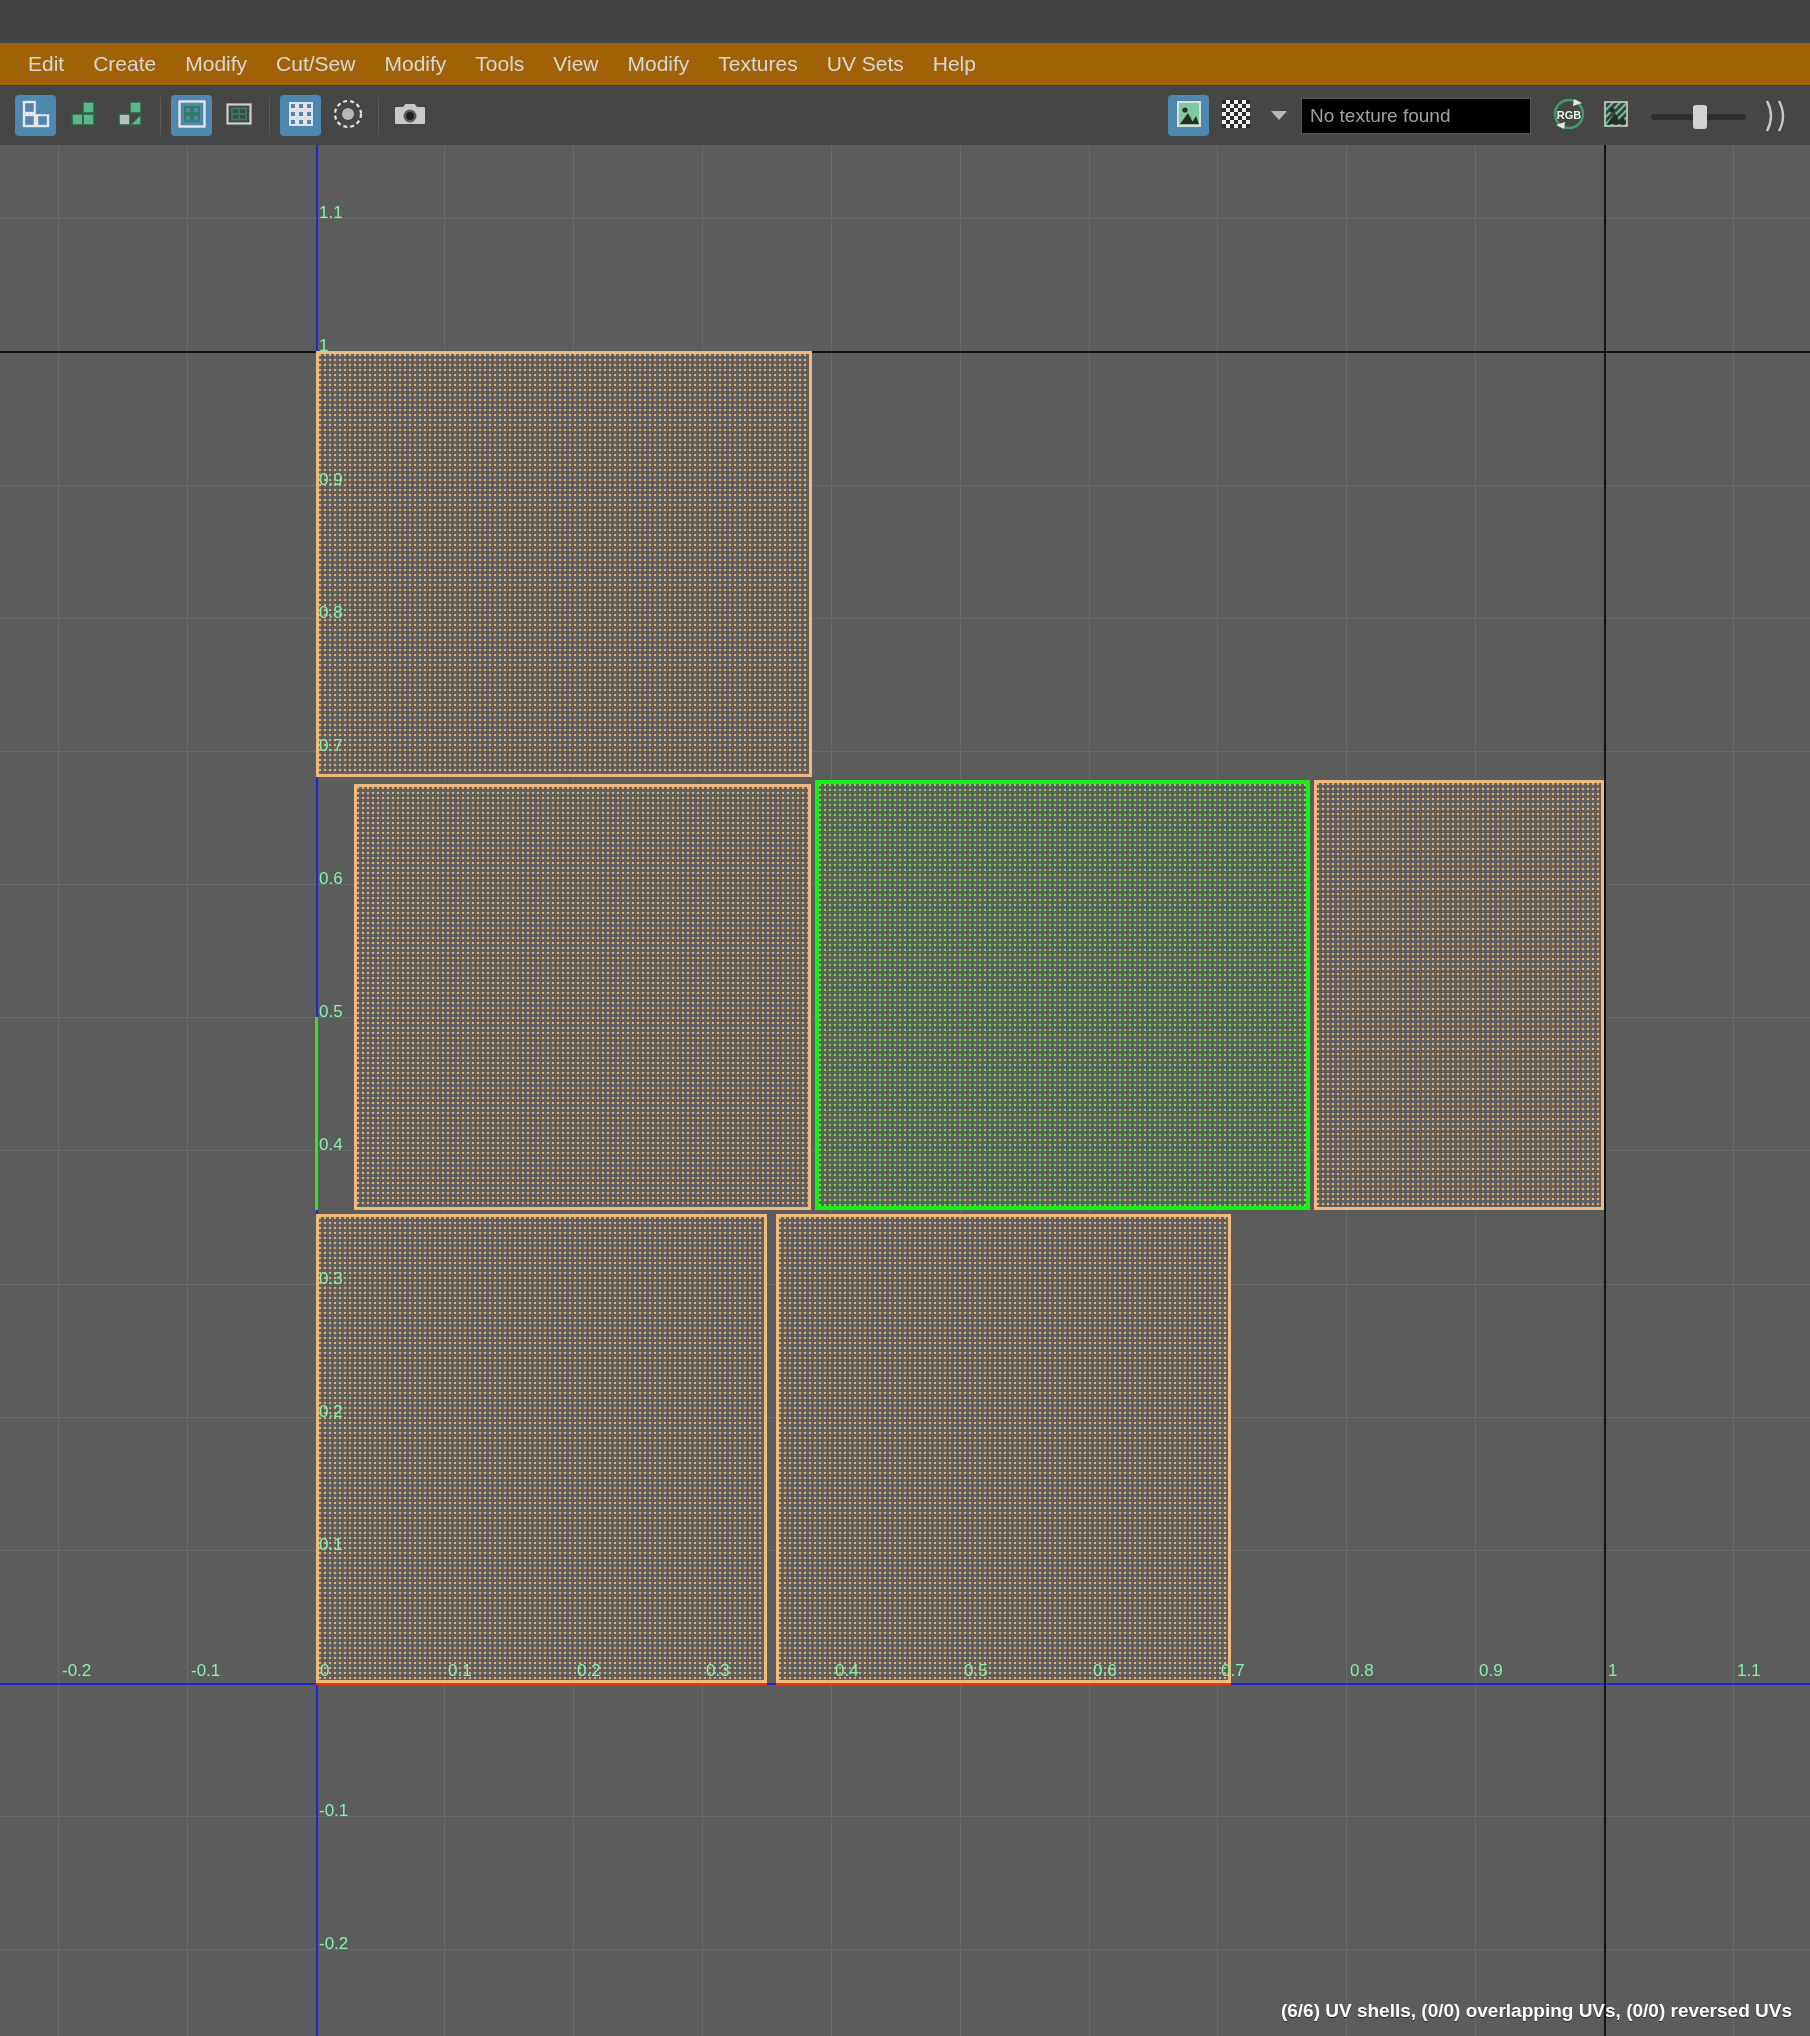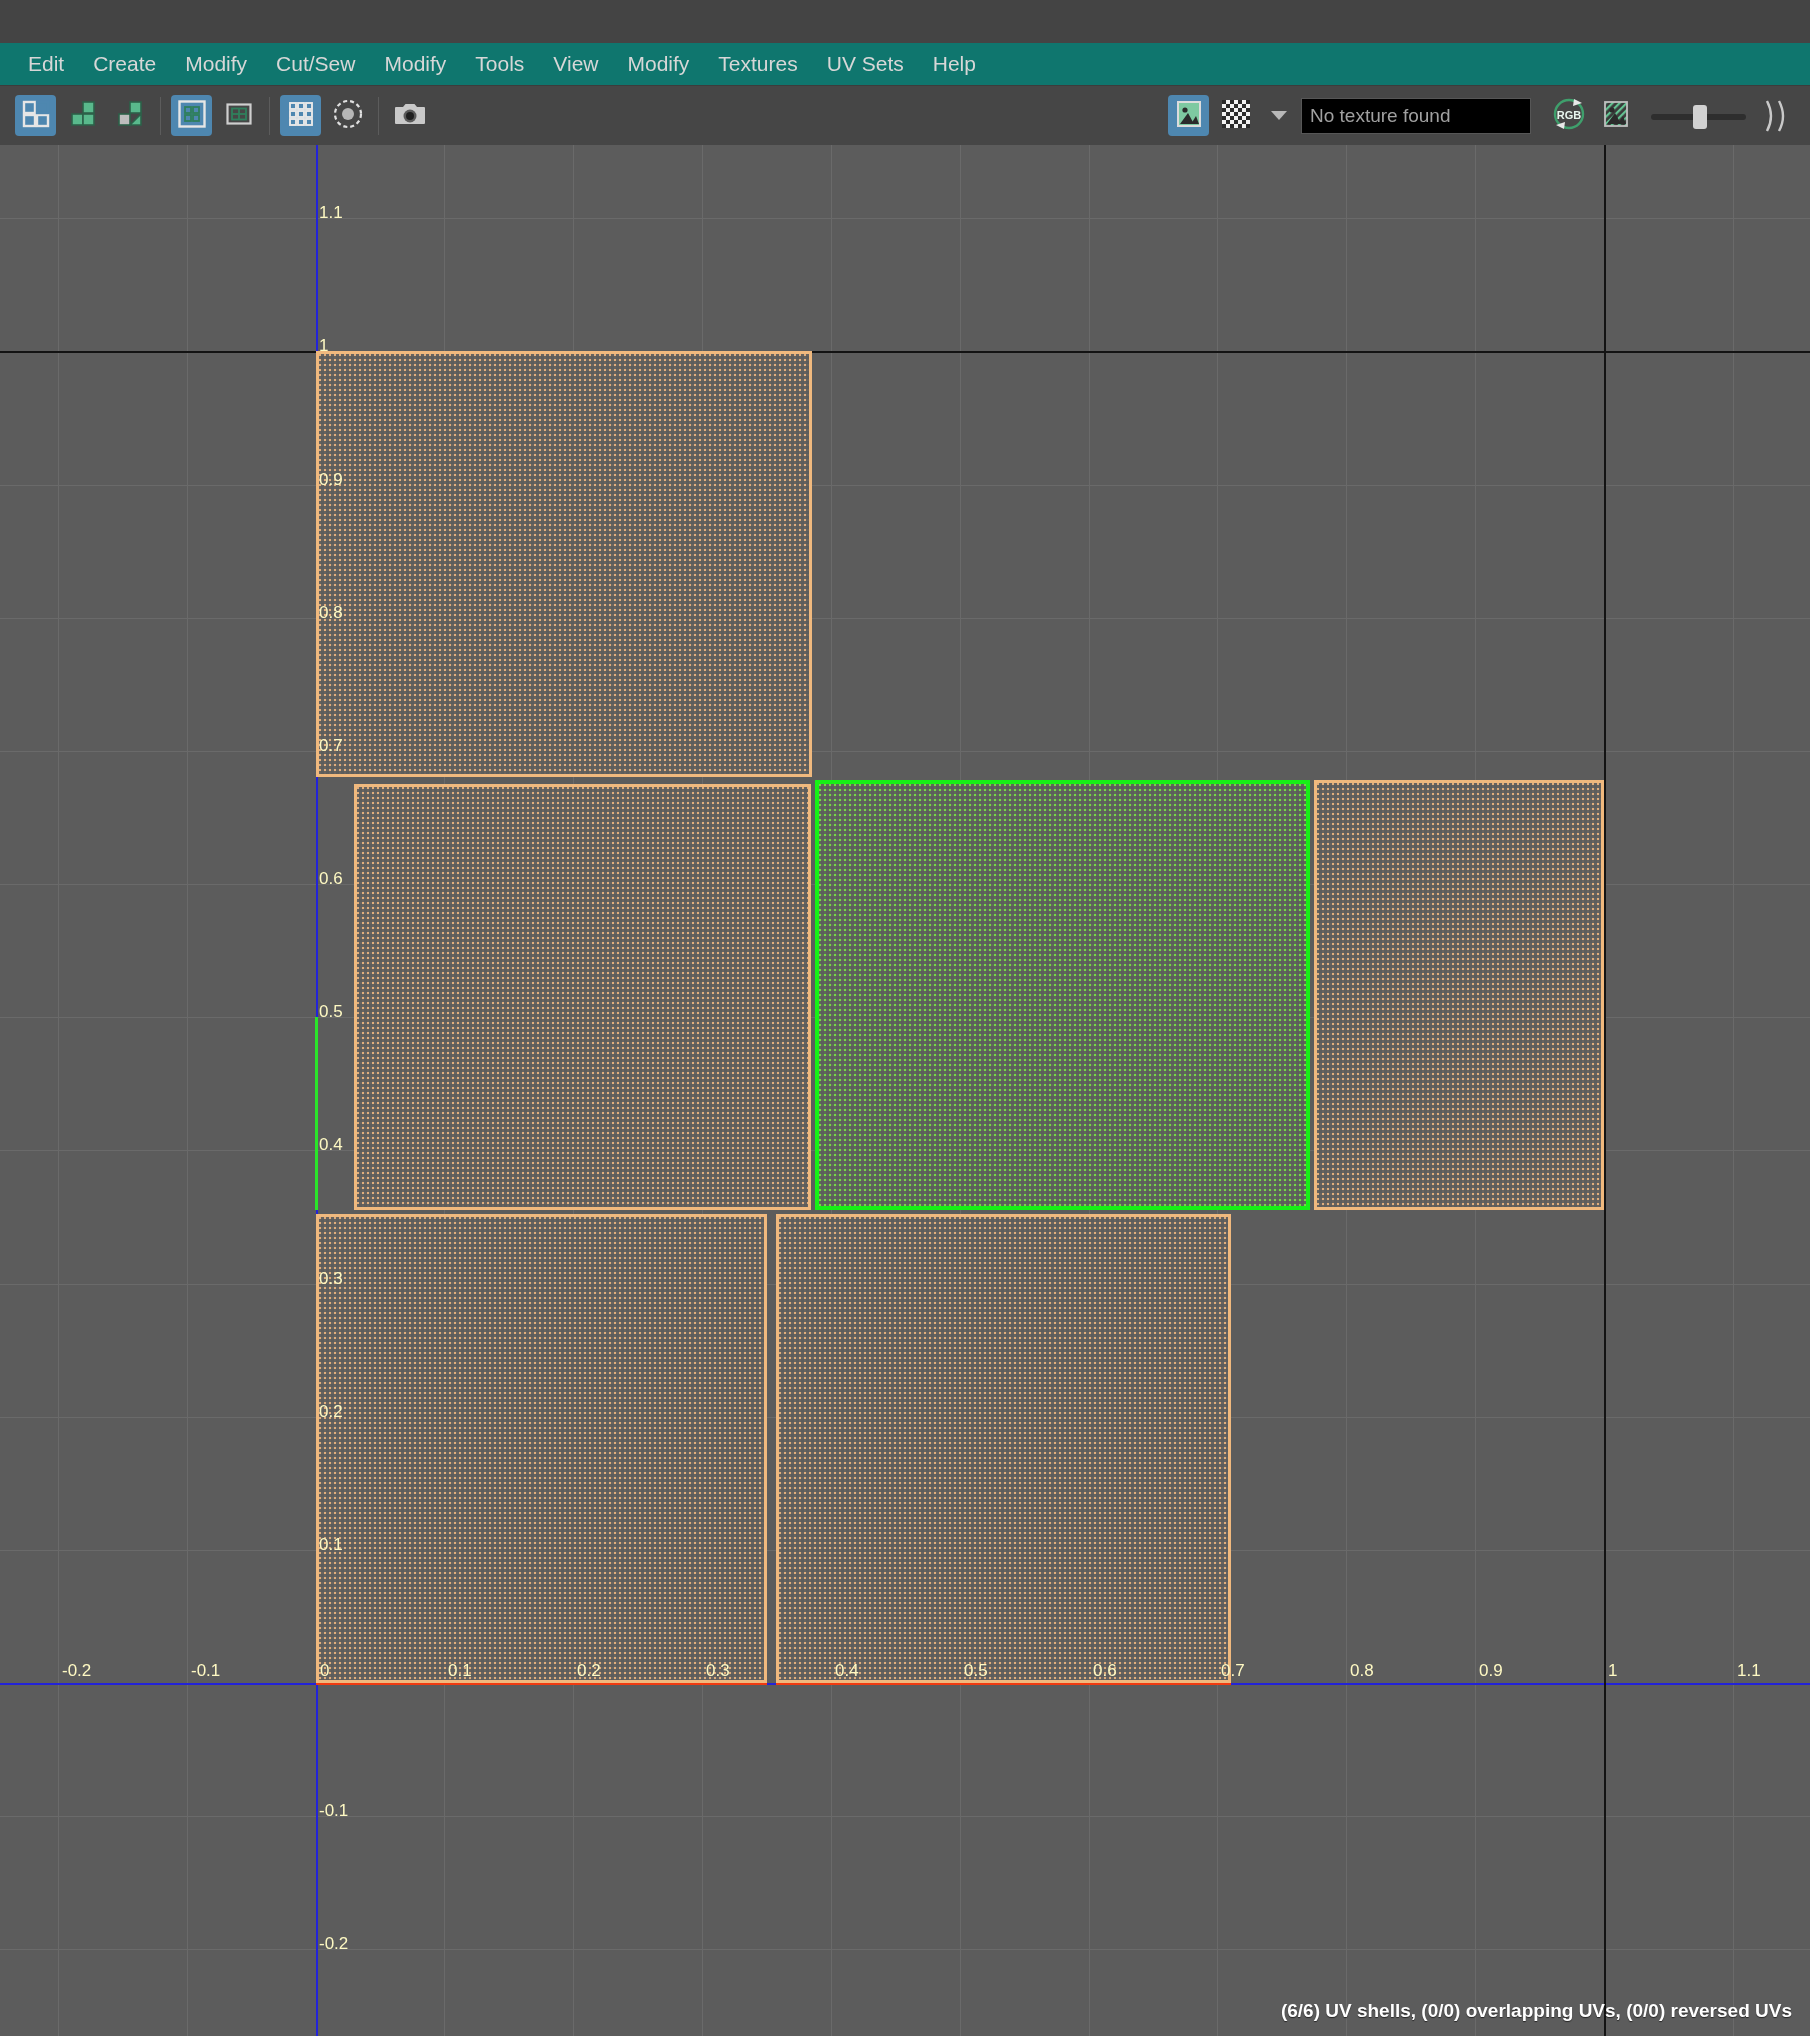--- a/index.html
+++ b/index.html
@@ -52,21 +52,21 @@
     font-size: 23px;
     color: #2e3440;
     letter-spacing: .1px;
   }
 
   
   .menubar {
     position: absolute;
     left: 0; top: 43px;
     width: 1810px; height: 43px;
-    background: #0f766e;
+    background: #a16207;
     border-bottom: 1px solid #3c3c3c;
     box-sizing: border-box;
     display: flex;
     align-items: center;
     padding-left: 14px;
   }
   .menuitem {
     color: #d7d7d7;
     font-size: 21px;
     padding: 2px 15px 2px 14px;
@@ -181,21 +181,21 @@
   .axis-u0 { position: absolute; left: 0; height: 2px; background: #2323d8; }
   .axis-v0 { position: absolute; top: 0; width: 2px; background: #2323d8; }
   .axis-u1 { position: absolute; left: 0; height: 2px; background: #131313; }
   .axis-v1 { position: absolute; top: 0; width: 2px; background: #131313; }
   .sel-edge-h { position: absolute; height: 3px; background: #f03a10; }
   .sel-edge-v { position: absolute; width: 3px; background: #2ae52a; }
 
   
   .tick {
     position: absolute;
-    color: #fef9c3;
+    color: #86efac;
     font-size: 17px;
     white-space: nowrap;
     line-height: 1;
   }
 
   
   .shell {
     position: absolute;
     box-sizing: border-box;
     background-color: rgba(242,185,130,0.88);

